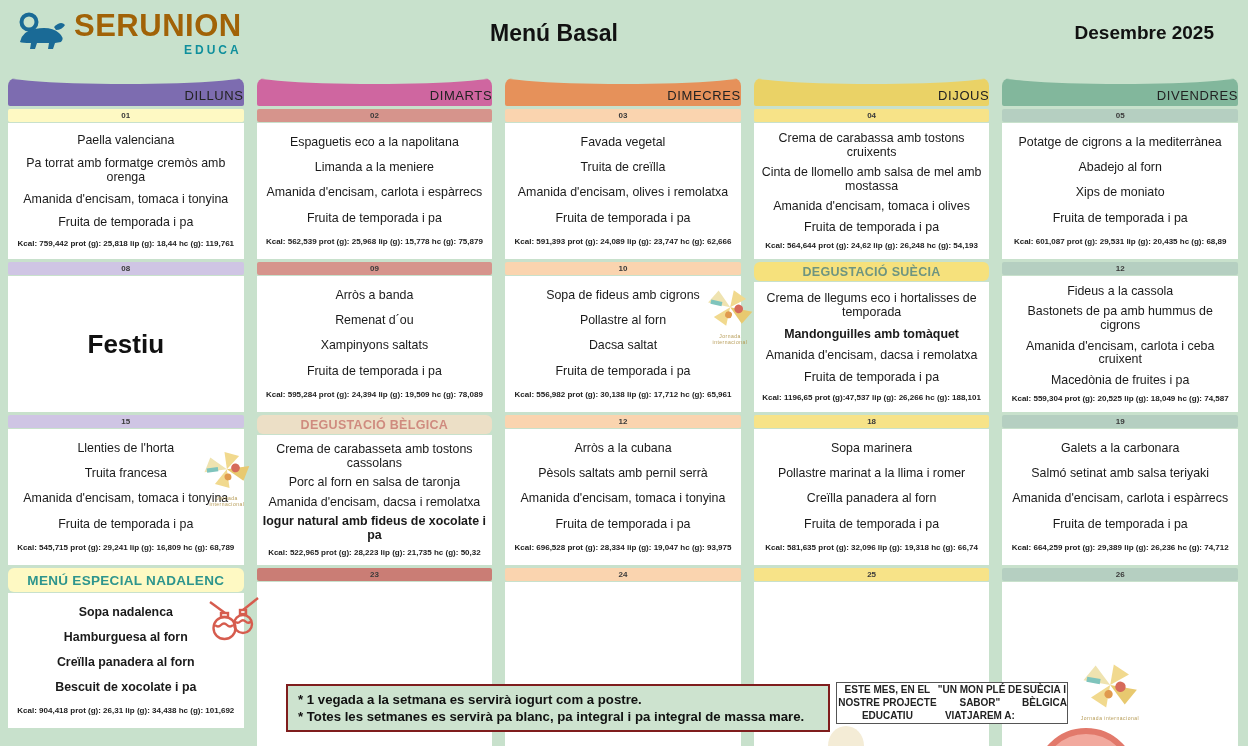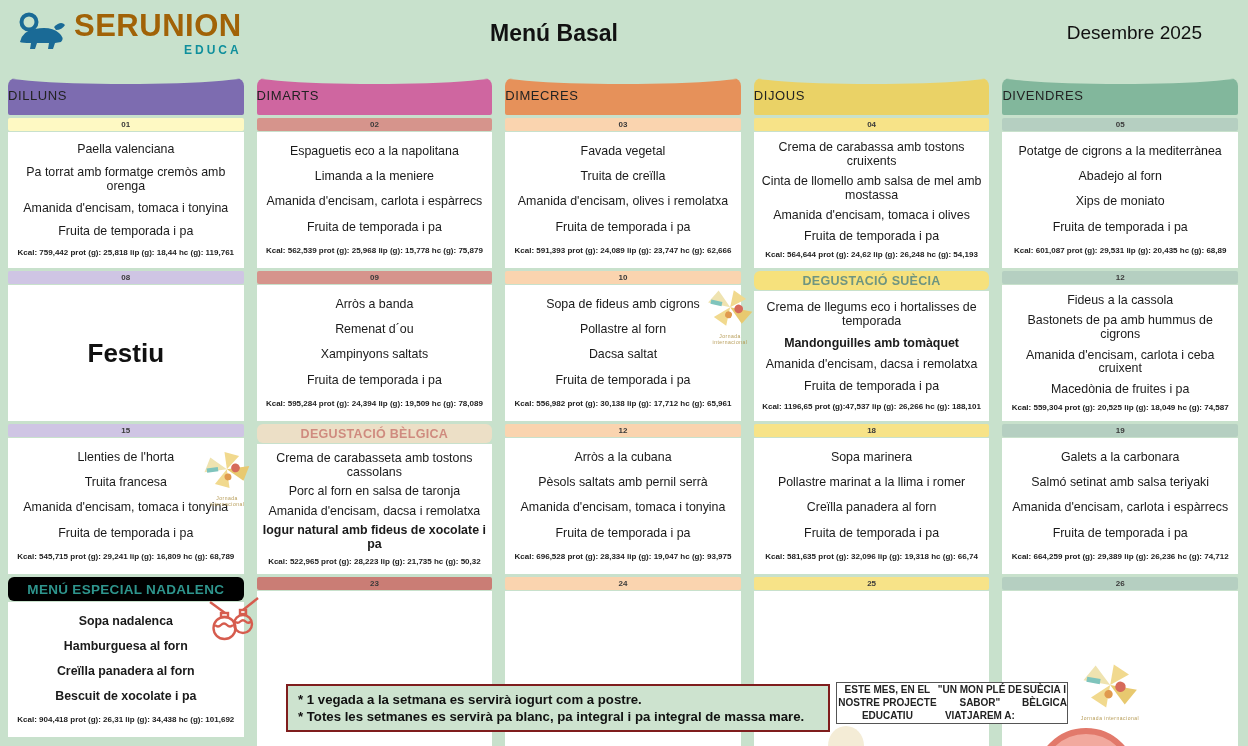--- a/index.html
+++ b/index.html
@@ -8,27 +8,27 @@
     background:#c8e1cc;
     font-family:"Liberation Sans",sans-serif;
     color:#1a1a1a;
   }
   
   .logo{position:absolute;left:14px;top:10px;display:flex;align-items:flex-start;gap:6px;}
   .brand-text{display:flex;flex-direction:column;align-items:flex-end;}
   .brand{font-size:31px;font-weight:800;color:#a16207;letter-spacing:.5px;line-height:1;}
   .brand-sub{font-size:12px;font-weight:700;color:#0f8f9c;letter-spacing:3px;margin-top:2px;}
   .page-title{position:absolute;left:0;right:140px;top:20px;text-align:center;font-size:23px;font-weight:600;color:#111;}
-  .page-month{position:absolute;right:46px;top:22px;font-size:19px;font-weight:400;color:#111;}
+  .page-month{position:absolute;right:34px;top:22px;font-size:19px;font-weight:700;color:#111;}
   
   .grid{position:absolute;left:8px;top:78px;width:1230px;display:flex;gap:13px;}
   .col{flex:1;display:flex;flex-direction:column;min-width:0;}
   .day-header{height:25px;position:relative;overflow:hidden;border-radius:8px 8px 2px 2px;
-    display:flex;align-items:flex-end;justify-content:flex-start;
-    font-size:13px;color:#222;padding-bottom:12px;letter-spacing:.6px;font-weight:500;}
+    display:flex;align-items:flex-end;justify-content:flex-end;
+    font-size:13px;color:#222;padding-bottom:3px;letter-spacing:.6px;font-weight:500;}
   .day-header::before{content:"";position:absolute;left:-8%;right:-8%;top:-16px;height:22px;
     background:#c8e1cc;border-radius:50%;}
   .day-header span{position:relative;}
   .cellwrap{margin-top:3px;display:flex;flex-direction:column;min-height:0;}
   .w0,.w1,.w2{height:150px;}
   .w3{height:184px;}
   .col:first-child .w3{height:160px;}
   .strip{height:13px;border-radius:2px;flex:0 0 auto;
     display:flex;align-items:center;justify-content:center;
     font-size:8px;font-weight:bold;color:#3a3a3a;}
@@ -100,21 +100,21 @@
         <div class="strip" style="background: rgb(207, 197, 228);">15</div>
         <div class="cellbox">
           <div class="item">Llenties de l'horta</div>
           <div class="item">Truita francesa</div>
           <div class="item">Amanida d'encisam, tomaca i tonyina</div>
           <div class="item">Fruita de temporada i pa</div>
           <div class="kcal">Kcal: 545,715 prot (g): 29,241 lip (g): 16,809 hc (g): 68,789</div>
         </div>
       </div>
       <div class="cellwrap w3">
-        <div class="sbanner" style="background: #000000; color: rgb(46, 149, 141);">MENÚ ESPECIAL NADALENC</div>
+        <div class="sbanner" style="background: #fef9c3; color: rgb(46, 149, 141);">MENÚ ESPECIAL NADALENC</div>
         <div class="cellbox">
           <div class="item bold">Sopa nadalenca</div>
           <div class="item bold">Hamburguesa al forn</div>
           <div class="item bold">Creïlla panadera al forn</div>
           <div class="item bold">Bescuit de xocolate i pa</div>
           <div class="kcal">Kcal: 904,418 prot (g): 26,31 lip (g): 34,438 hc (g): 101,692</div>
         </div>
       </div>
     </div>
     <div class="col">

